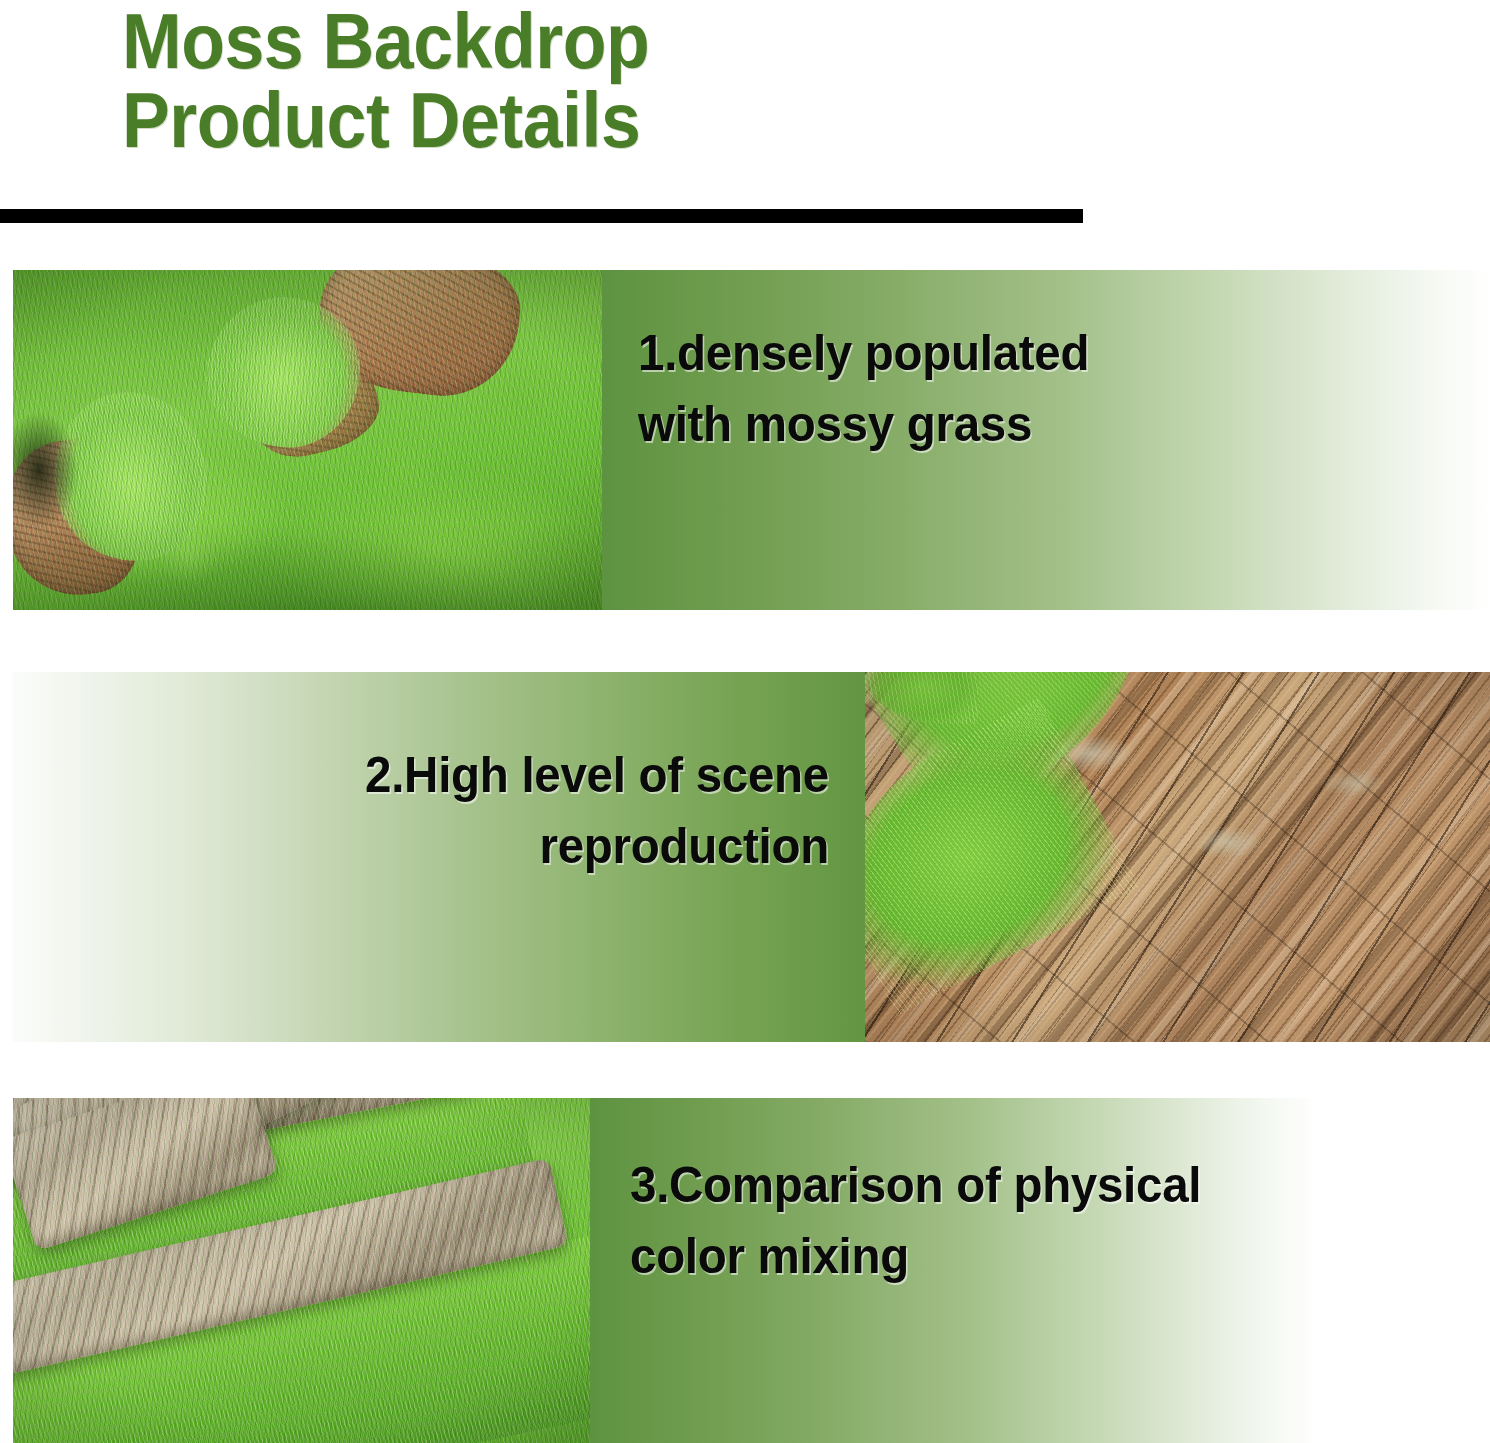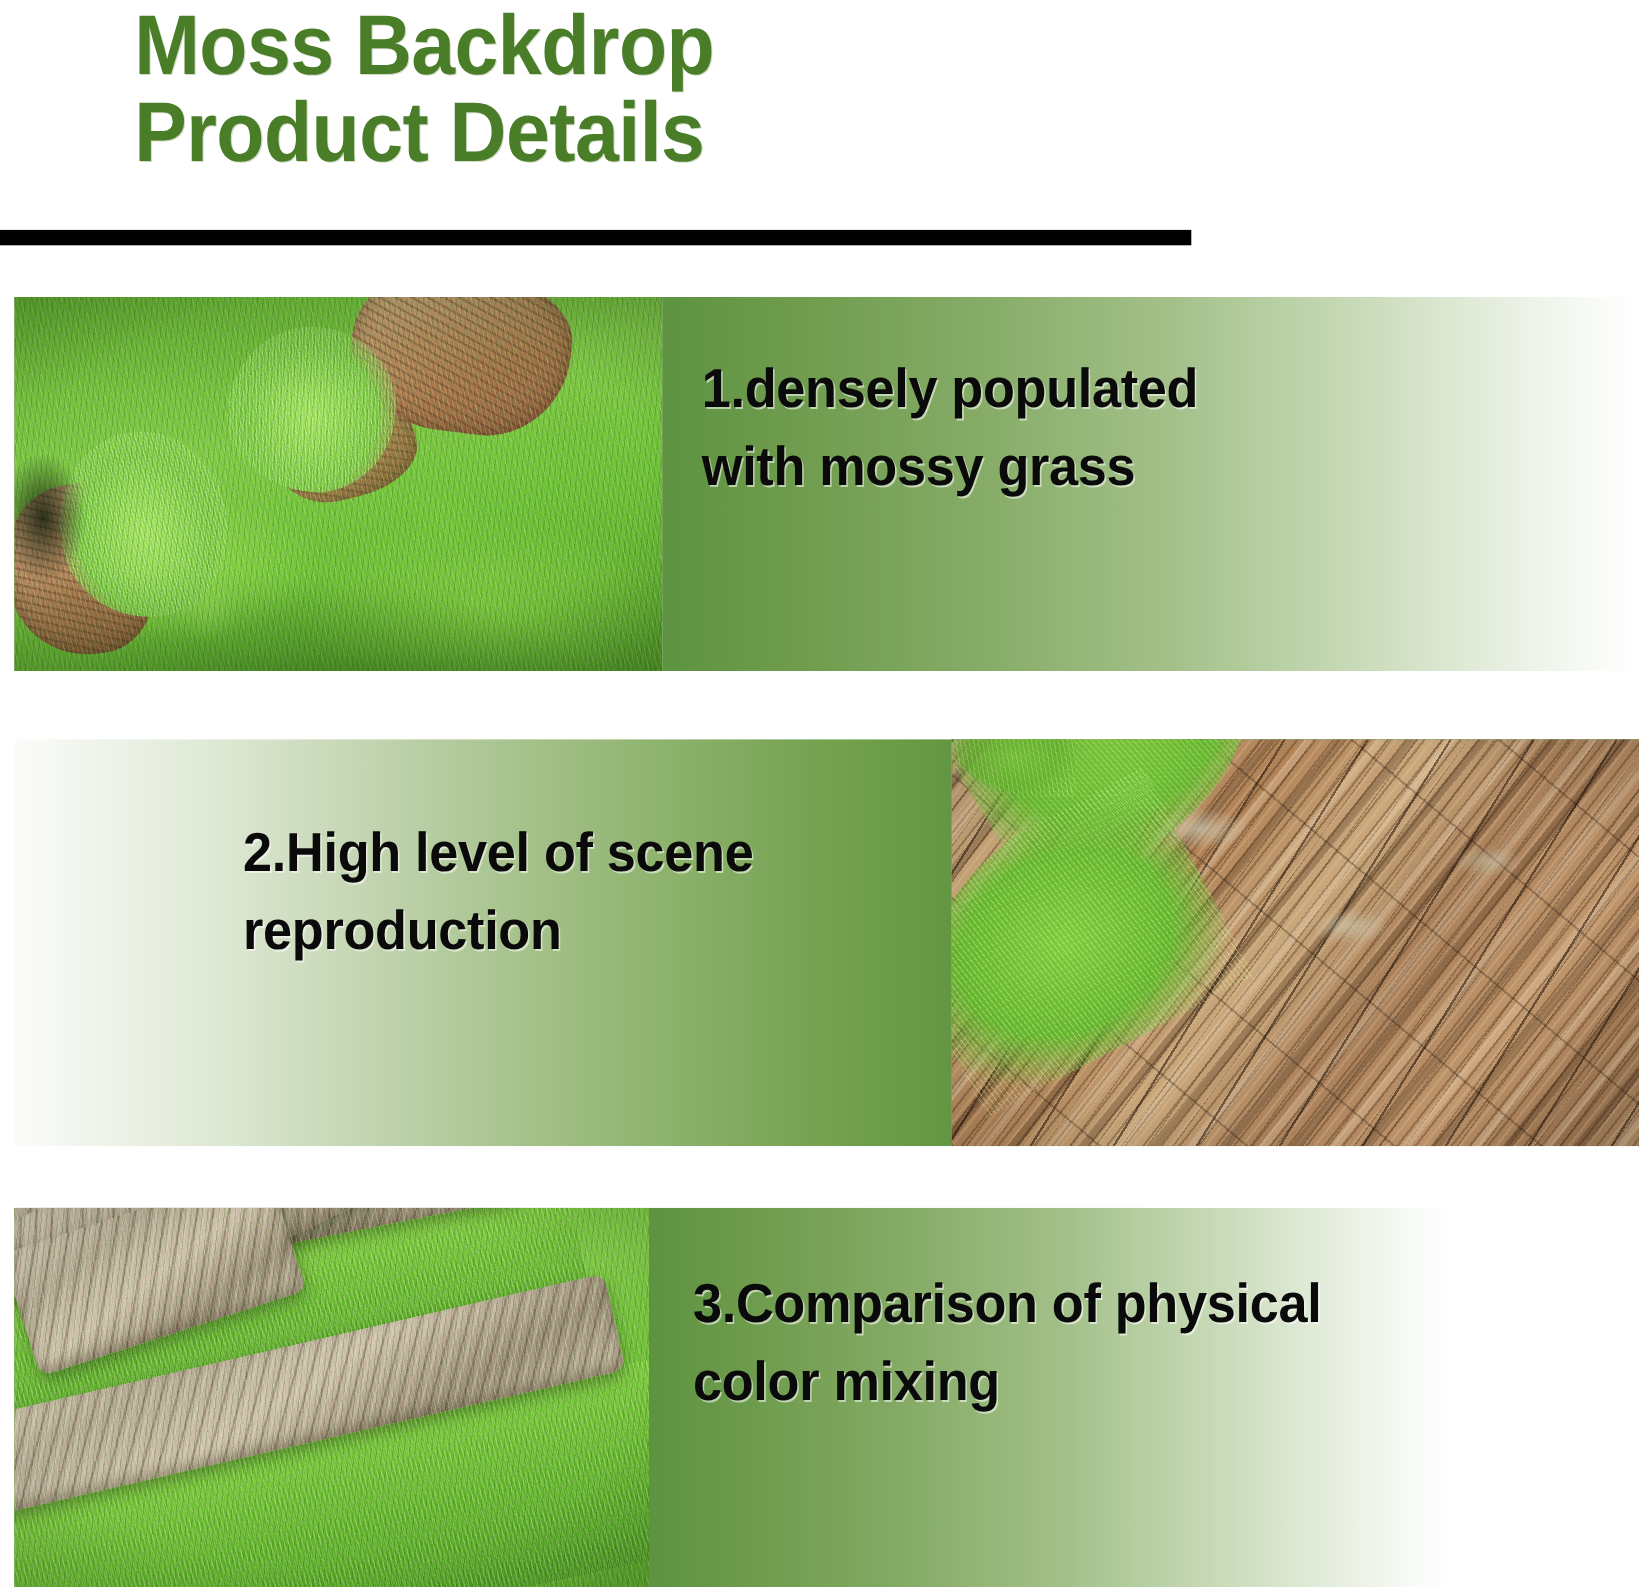--- a/index.html
+++ b/index.html
@@ -322,21 +322,21 @@
     background: radial-gradient(ellipse 84% 84% at 50% 48%,
       rgba(0,0,0,0) 56%, rgba(0,0,0,0.16) 100%);
   }
 
   
   #row-1 { left: 13px; top: 270px; width: 1477px; height: 340px; }
   #row-1 .photo { left: 0; width: 589px; }
   #row-1 .band  { left: 589px; width: 888px; }
   #row-1 .band-text { left: 36px; top: 48px; width: 700px; }
 
-  #row-2 { left: 13px; top: 672px; width: 1477px; height: 370px; }
+  #row-2 { left: 13px; top: 672px; width: 1477px; height: 370px; text-align: right; }
   #row-2 .band  { left: 0; width: 852px; }
   #row-2 .photo { left: 852px; width: 625px; }
   #row-2 .band-text { left: 208px; top: 68px; width: 640px; }
 
   #row-3 { left: 13px; top: 1098px; width: 1477px; height: 345px; }
   #row-3 .photo { left: 0; width: 577px; }
   #row-3 .band  { left: 577px; width: 728px; }
   #row-3 .band-text { left: 40px; top: 52px; width: 780px; }
 </style>
 </head>

